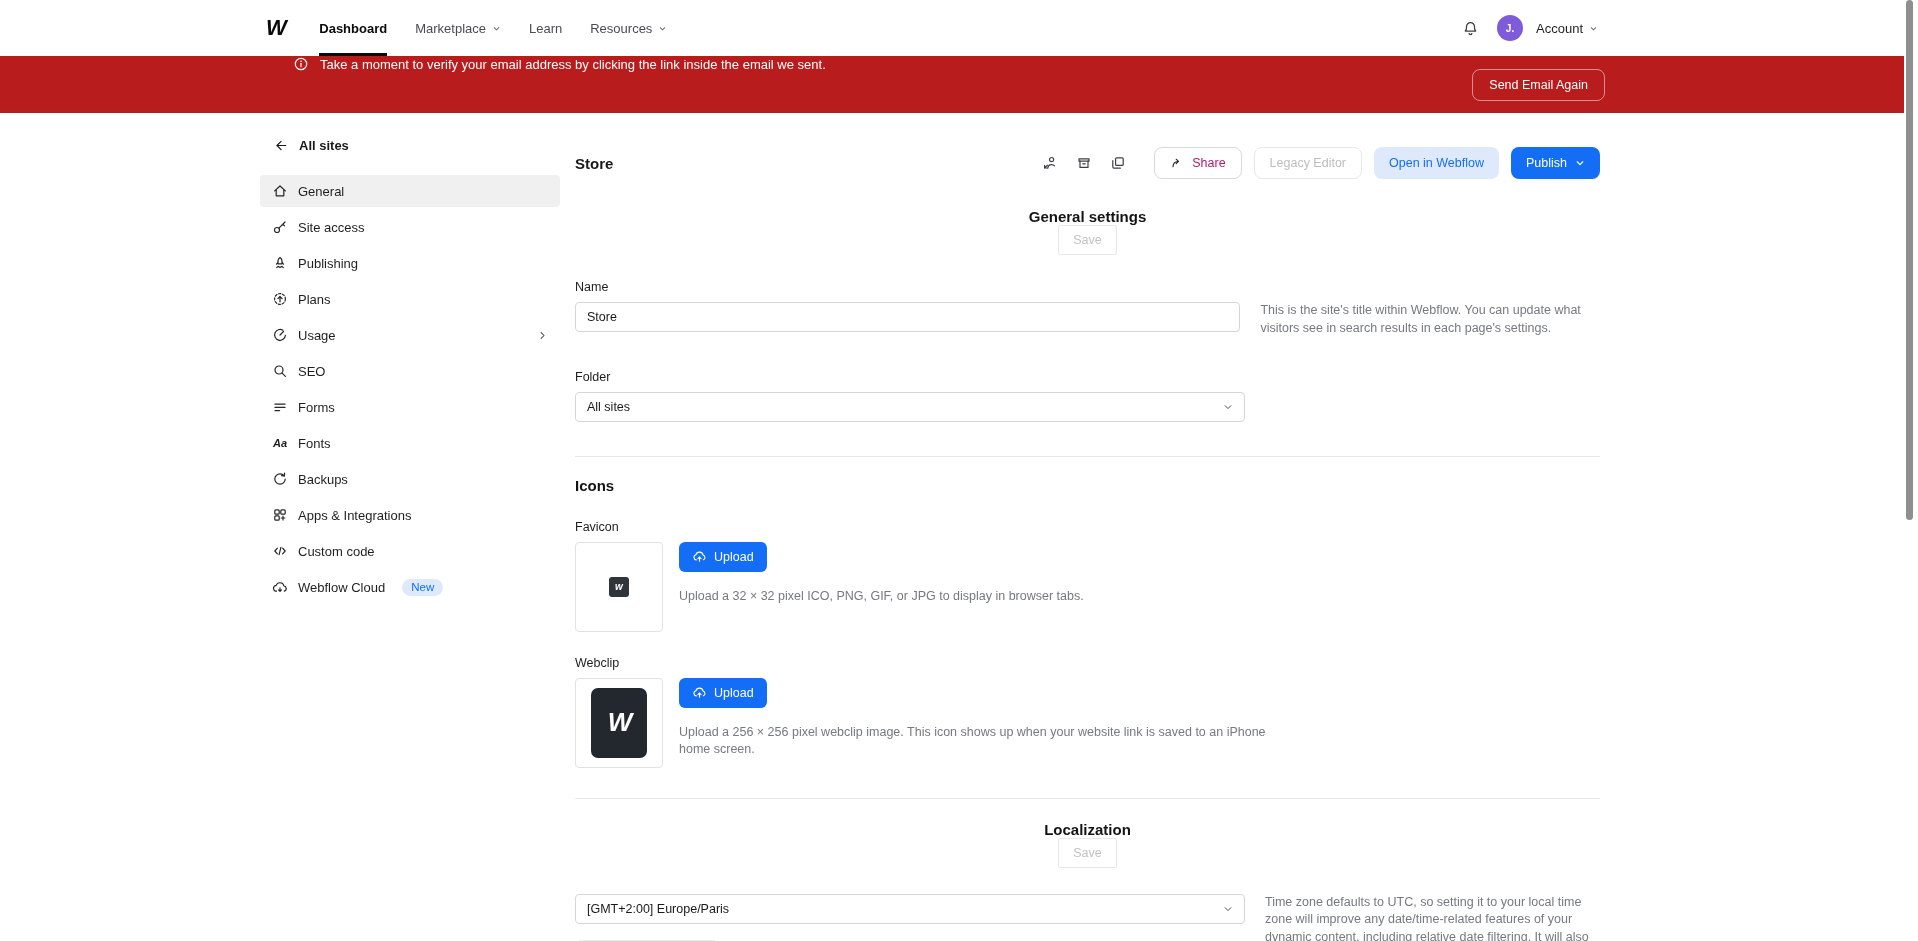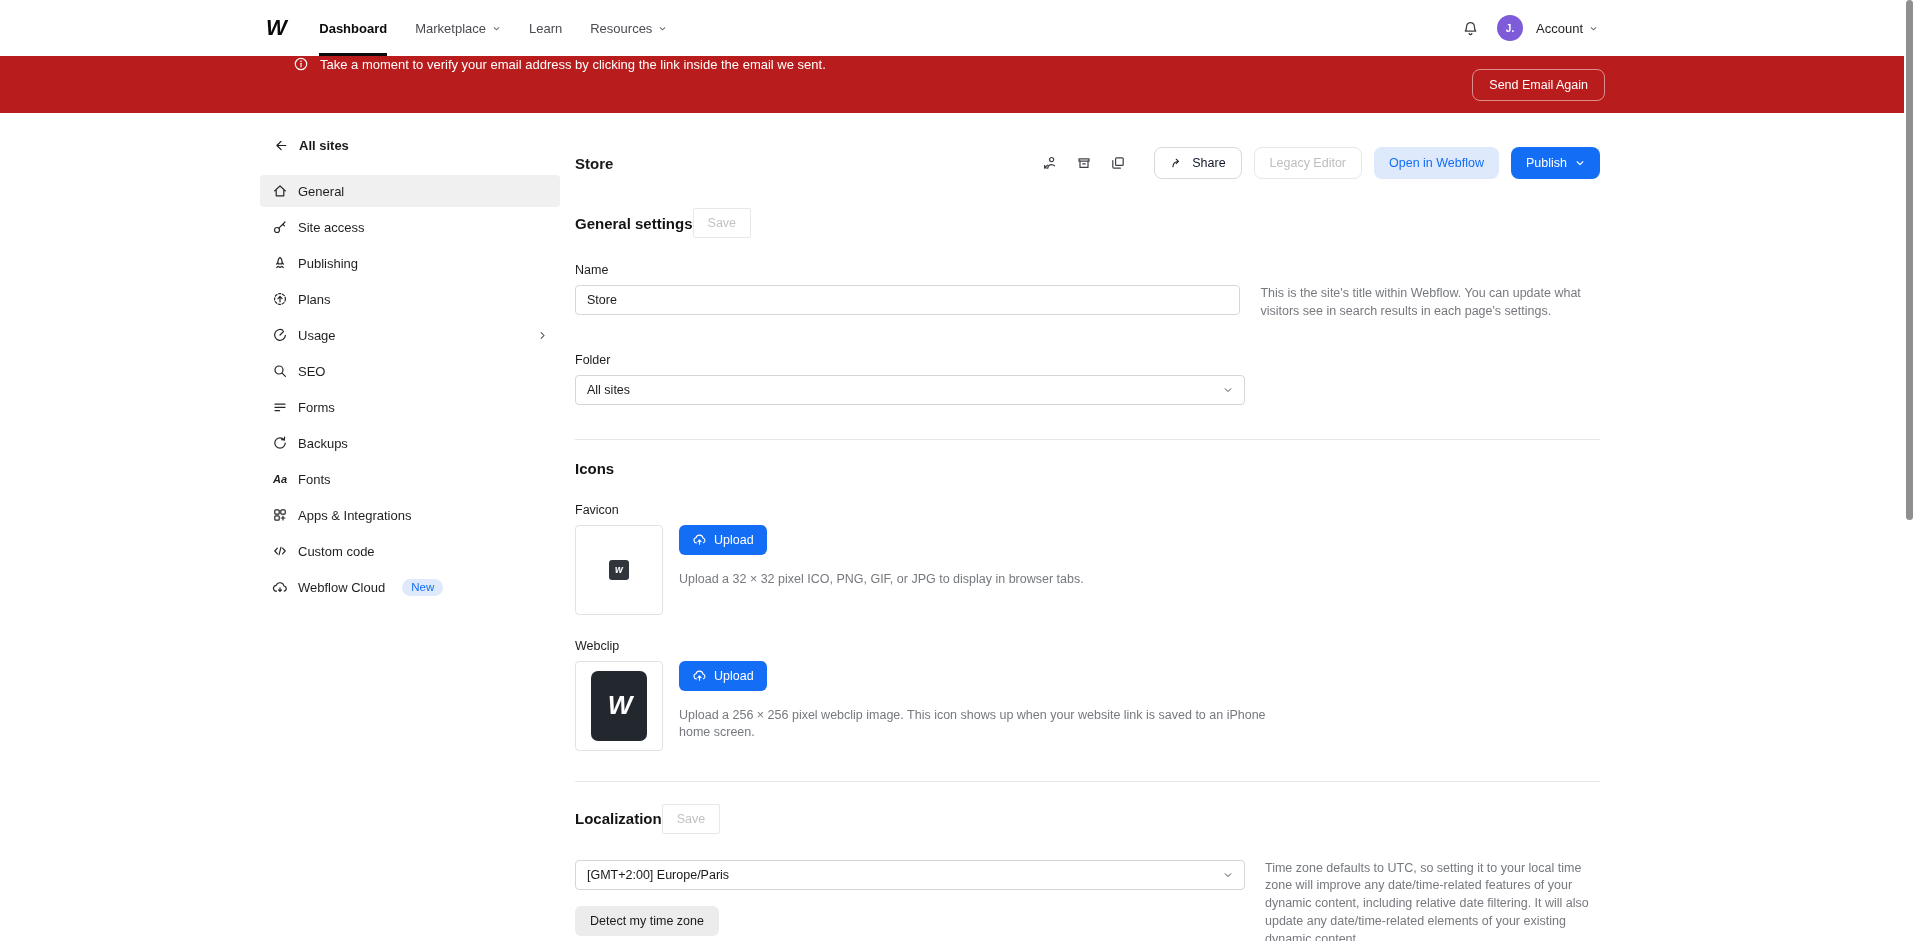--- a/index.html
+++ b/index.html
@@ -46,32 +46,32 @@
   main { margin-left:15px; width:1025px; }
   .page-header { margin-top:18px; height:32px; display:flex; align-items:center; justify-content:space-between; }
   .page-title { font-size:15px; font-weight:700; }
   .actions { display:flex; align-items:center; gap:12px; }
   .icon-group { display:flex; align-items:center; gap:6px; margin-right:10px; }
   .icon-btn { width:28px; height:28px; border:none; background:transparent; display:flex;
     align-items:center; justify-content:center; cursor:pointer; border-radius:4px; }
 
   .btn { height:32px; border-radius:8px; font-size:12.5px; display:inline-flex; align-items:center;
     gap:8px; padding:0 15px; border:none; font-family:inherit; cursor:pointer; }
-  .btn-outline { background:#fff; border:1px solid #d9d9d9; color:#0f172a; }
+  .btn-outline { background:#fff; border:1px solid #d9d9d9; color:#be185d; }
   .btn-disabled { background:#fff; border:1px solid #e8e8e8; color:#bdbdbd; cursor:default; }
   .btn-soft { background:#DEE9FC; color:#146EF5; }
   .btn-primary { background:#146EF5; color:#fff; }
   .btn-save { height:30px; padding:0 14px; background:#fff; border:1px solid #e8e8e8;
     border-radius:2px; color:#c2c2c2; font-size:12.5px; font-family:inherit; cursor:default; }
   .btn-gray { height:30px; padding:0 15px; background:#ECECEC; border:none; border-radius:6px;
     color:#1a1a1a; font-size:12.5px; font-family:inherit; cursor:pointer; }
   .btn-upload { height:30px; padding:0 13px; background:#146EF5; border:none; border-radius:6px;
     color:#fff; font-size:12.5px; font-family:inherit; display:inline-flex; align-items:center; gap:7px; cursor:pointer; }
 
-  .sec-head { margin-top:29px; display:flex; align-items:center; justify-content:flex-start; }
+  .sec-head { margin-top:29px; display:flex; align-items:center; justify-content:space-between;flex-direction:column; }
   h2 { font-size:15px; font-weight:700; color:#141414; }
   .field-label { display:block; font-size:12.5px; color:#1d1d1d; margin-bottom:8px; }
   .form-row { display:flex; align-items:flex-start; }
   .text-input { width:670px; height:30px; border:1px solid #d6d6d6; border-radius:4px;
     padding:0 11px; font-size:12.5px; font-family:inherit; color:#1a1a1a; }
   .select { width:670px; height:30px; border:1px solid #d6d6d6; border-radius:4px;
     display:flex; align-items:center; justify-content:space-between; padding:0 11px;
     font-size:12.5px; cursor:pointer; background:#fff; }
   .help { font-size:12.5px; color:#76797e; line-height:1.42; margin-left:20px; width:342px; }
   .divider { border:none; border-top:1px solid #e7e7e7; margin-top:34px; }
@@ -224,32 +224,32 @@
       <li class="side-item">
         <span class="side-icon">
           <svg width="16" height="16" viewBox="0 0 16 16" fill="none" stroke="#262626" stroke-width="1.2" stroke-linecap="round">
               <path d="M3 5.2h10M3 8.4h10M3 11.6h4.6"></path>
             </svg>
         </span>
         <span>Forms</span>
       </li>
       <li class="side-item">
         <span class="side-icon">
-          <svg width="16" height="16" viewBox="0 0 16 16" fill="none" stroke="#262626" stroke-width="1.2" stroke-linecap="round" stroke-linejoin="round">
-              <path d="M13.2 8A5.2 5.2 0 1 1 8 2.8c1.9 0 3.3.8 4.3 2.1"></path>
-              <path d="M12.6 2.1l-.2 2.8-2.8-.2"></path>
-            </svg>
-        </span>
-        <span>Backups</span>
-      </li>
-      <li class="side-item">
-        <span class="side-icon">
             <span class="aa">Aa</span>
           </span>
         <span>Fonts</span>
+      </li>
+      <li class="side-item">
+        <span class="side-icon">
+          <svg width="16" height="16" viewBox="0 0 16 16" fill="none" stroke="#262626" stroke-width="1.2" stroke-linecap="round" stroke-linejoin="round">
+              <path d="M13.2 8A5.2 5.2 0 1 1 8 2.8c1.9 0 3.3.8 4.3 2.1"></path>
+              <path d="M12.6 2.1l-.2 2.8-2.8-.2"></path>
+            </svg>
+        </span>
+        <span>Backups</span>
       </li>
       <li class="side-item">
         <span class="side-icon">
           <svg width="16" height="16" viewBox="0 0 16 16" fill="none" stroke="#262626" stroke-width="1.2" stroke-linecap="round" stroke-linejoin="round">
               <rect x="2.8" y="2.8" width="4.4" height="4.4" rx="1"></rect>
               <rect x="8.8" y="2.8" width="4.4" height="4.4" rx="1"></rect>
               <rect x="2.8" y="8.8" width="4.4" height="4.4" rx="1"></rect>
               <path d="M11 9.1v3.8M9.1 11h3.8"></path>
             </svg>
         </span>

